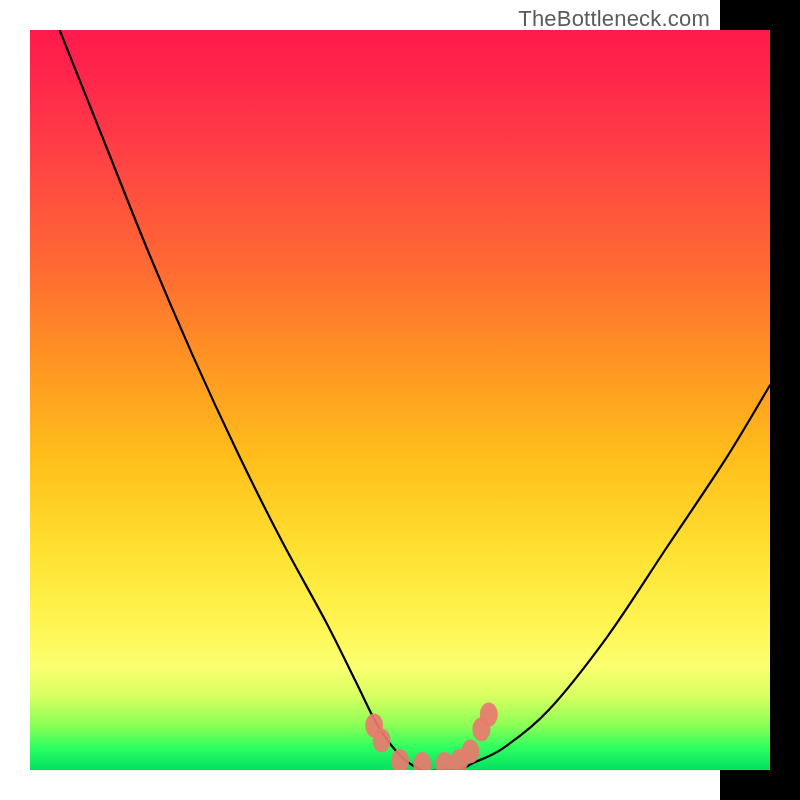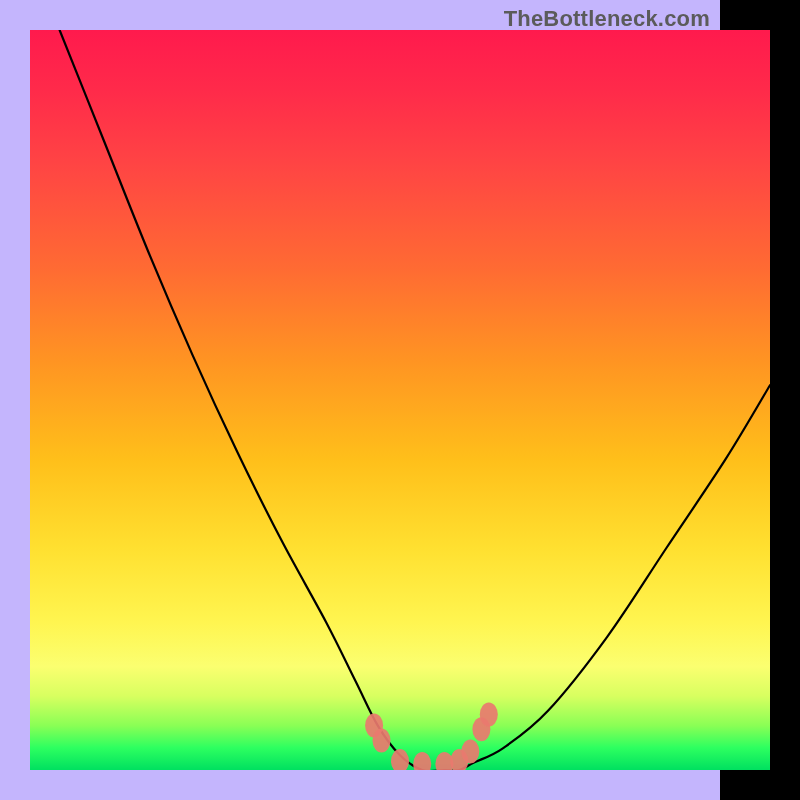--- a/index.html
+++ b/index.html
@@ -8,22 +8,21 @@
     width: 800px;
     height: 800px;
     background: #000;
     overflow: hidden;
     font-family: Arial, Helvetica, sans-serif;
   }
   .stage {
     position: relative;
     width: 720px;
     height: 800px;
-    background: #c4b5fd;
-    font-weight: bold;
+    background: #ffffff;
   }
   .plot {
     position: absolute;
     left: 30px;
     top: 30px;
     width: 740px;
     height: 740px;
     
     background: linear-gradient(
       to bottom,

